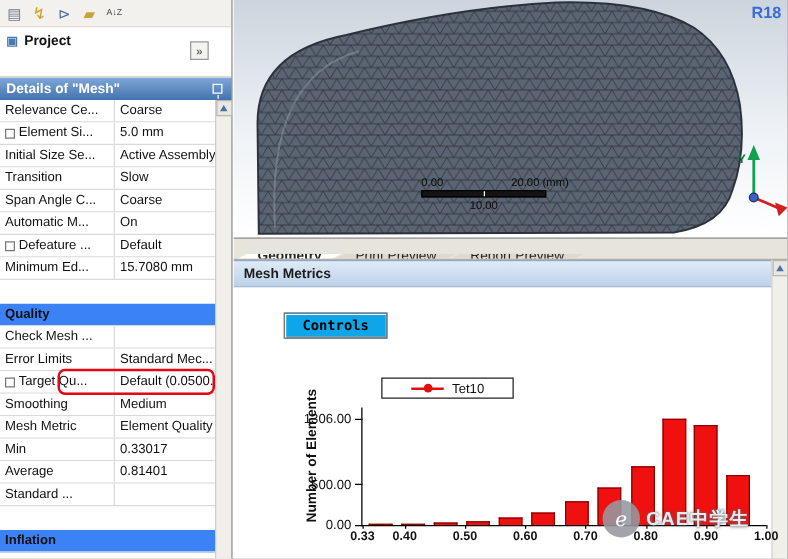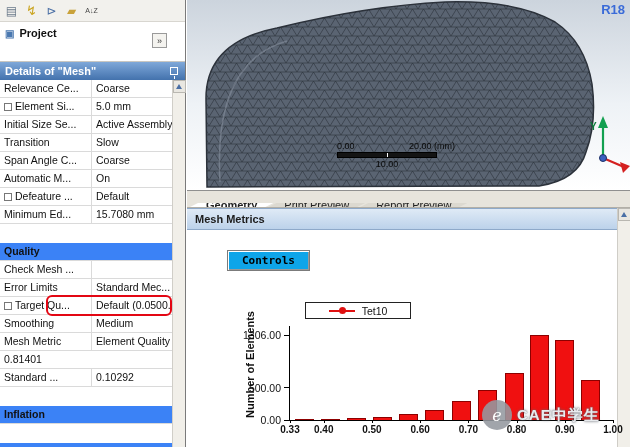--- a/index.html
+++ b/index.html
@@ -187,27 +187,35 @@
             </div>
             <div class="dvalue">Medium</div>
           </div>
           <div class="drow">
             <div class="dlabel">
               <span>Mesh Metric</span>
             </div>
             <div class="dvalue">Element Quality</div>
           </div>
           <div class="drow">
+            <div class="dlabel">
+              <span>Min</span>
+            </div>
+            <div class="dvalue">0.33017</div>
+          </div>
+          <div class="drow">
+            <div class="dlabel">
+              <span>Average</span>
+            </div>
             <div class="dvalue">0.81401</div>
           </div>
           <div class="drow">
             <div class="dlabel">
               <span>Standard ...</span>
             </div>
-            <div class="dvalue">0.10292</div>
           </div>
           <div class="drow section">
             <div class="dlabel">
               <span>Inflation</span>
             </div>
           </div>
           <div class="drow section">
             <div class="dlabel">
               <span>Advanced</span>
             </div>

